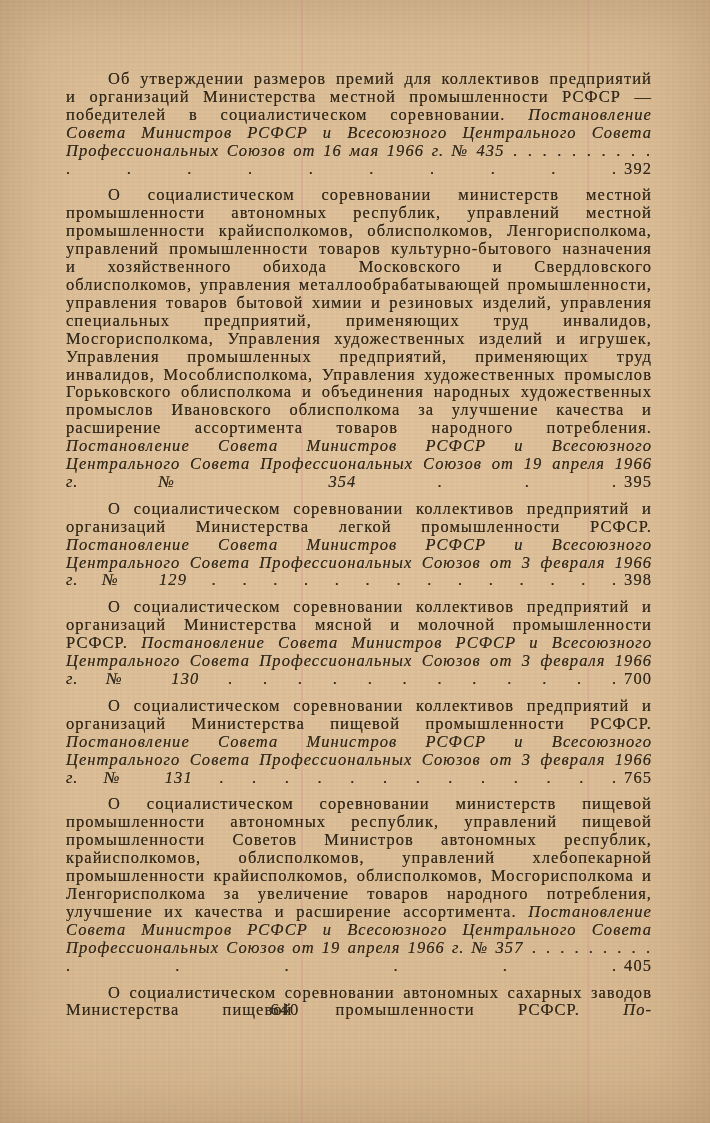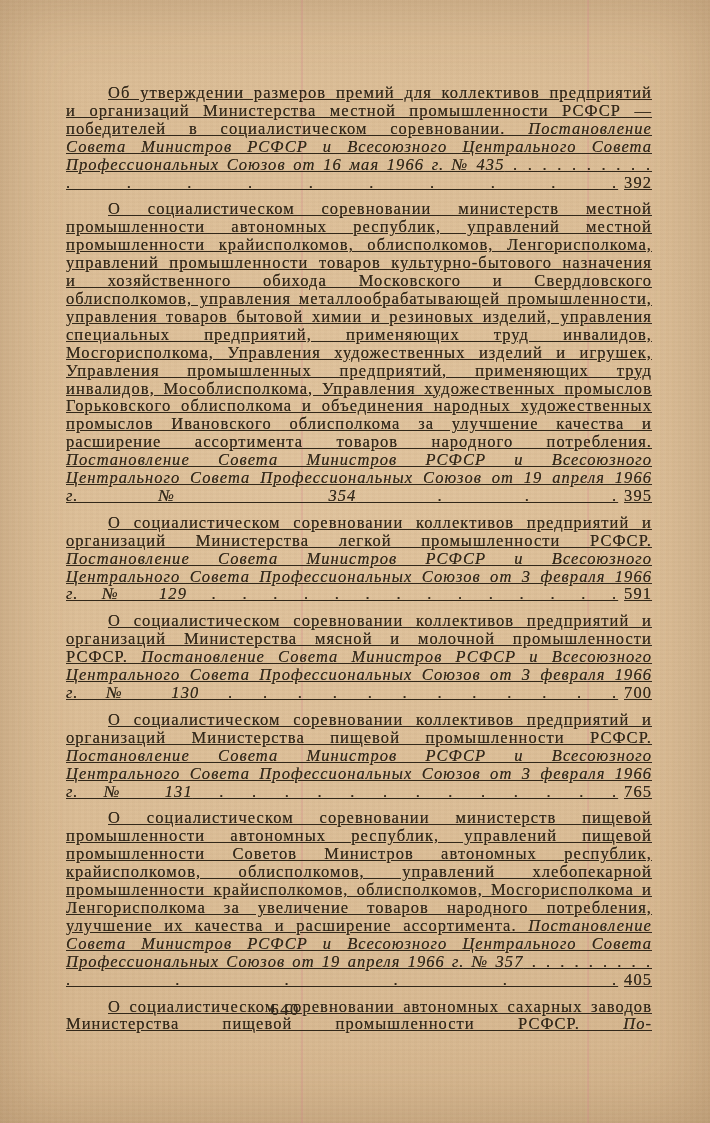--- a/index.html
+++ b/index.html
@@ -30,23 +30,22 @@
     position: absolute; top: 0; bottom: 0; width: 2px;
     background: rgba(216, 128, 140, 0.22);
     pointer-events: none;
   }
   .scanline.l1 { left: 301px; }
   .scanline.l2 { left: 587px; }
 
   .content {
     position: absolute;
     left: 66px;
-    top: 84px;
+    top: 70px;
     width: 586px;
-    text-decoration: underline;
   }
   p.entry {
     margin: 0 0 9px 0;
     font-size: 16.5px;
     line-height: 17.9px;
     letter-spacing: 1.05px;
     word-spacing: 2px;
     text-align: justify;
     text-align-last: justify;
     text-indent: 42px;
@@ -74,21 +73,21 @@
   <div class="grain"></div>
   <div class="scanline l1"></div>
   <div class="scanline l2"></div>
 
   <div class="content">
 
     <p class="entry"><span class="lead">Об утверждении размеров премий для коллективов предприятий и организаций Министерства местной промышленности РСФСР — победителей в социалистическом соревновании. </span><span class="ref">Постановление Совета Министров РСФСР и Всесоюзного Центрального Совета Профессиональных Союзов от 16 мая 1966 г. № 435</span><span class="dots"> . . . . . . . . . . . . . . . . . . . .</span><span class="pg">392</span></p>
 
     <p class="entry"><span class="lead">О социалистическом соревновании министерств местной промышленности автономных республик, управлений местной промышленности крайисполкомов, облисполкомов, Ленгорисполкома, управлений промышленности товаров культурно-бытового назначения и хозяйственного обихода Московского и Свердловского облисполкомов, управления металлообрабатывающей промышленности, управления товаров бытовой химии и резиновых изделий, управления специальных предприятий, применяющих труд инвалидов, Мосгорисполкома, Управления художественных изделий и игрушек, Управления промышленных предприятий, применяющих труд инвалидов, Мособлисполкома, Управления художественных промыслов Горьковского облисполкома и объединения народных художественных промыслов Ивановского облисполкома за улучшение качества и расширение ассортимента товаров народного потребления. </span><span class="ref">Постановление Совета Министров РСФСР и Всесоюзного Центрального Совета Профессиональных Союзов от 19 апреля 1966 г. № 354</span><span class="dots"> . . .</span><span class="pg">395</span></p>
 
-    <p class="entry"><span class="lead">О социалистическом соревновании коллективов предприятий и организаций Министерства легкой промышленности РСФСР. </span><span class="ref">Постановление Совета Министров РСФСР и Всесоюзного Центрального Совета Профессиональных Союзов от 3 февраля 1966 г. № 129</span><span class="dots"> . . . . . . . . . . . . . .</span><span class="pg">591</span></p>
+    <p class="entry"><span class="lead">О социалистическом соревновании коллективов предприятий и организаций Министерства легкой промышленности РСФСР. </span><span class="ref">Постановление Совета Министров РСФСР и Всесоюзного Центрального Совета Профессиональных Союзов от 3 февраля 1966 г. № 129</span><span class="dots"> . . . . . . . . . . . . . .</span><span class="pg">398</span></p>
 
     <p class="entry"><span class="lead">О социалистическом соревновании коллективов предприятий и организаций Министерства мясной и молочной промышленности РСФСР. </span><span class="ref">Постановление Совета Министров РСФСР и Всесоюзного Центрального Совета Профессиональных Союзов от 3 февраля 1966 г. № 130</span><span class="dots"> . . . . . . . . . . . .</span><span class="pg">700</span></p>
 
     <p class="entry"><span class="lead">О социалистическом соревновании коллективов предприятий и организаций Министерства пищевой промышленности РСФСР. </span><span class="ref">Постановление Совета Министров РСФСР и Всесоюзного Центрального Совета Профессиональных Союзов от 3 февраля 1966 г. № 131</span><span class="dots"> . . . . . . . . . . . . .</span><span class="pg">765</span></p>
 
     <p class="entry"><span class="lead">О социалистическом соревновании министерств пищевой промышленности автономных республик, управлений пищевой промышленности Советов Министров автономных республик, крайисполкомов, облисполкомов, управлений хлебопекарной промышленности крайисполкомов, облисполкомов, Мосгорисполкома и Ленгорисполкома за увеличение товаров народного потребления, улучшение их качества и расширение ассортимента. </span><span class="ref">Постановление Совета Министров РСФСР и Всесоюзного Центрального Совета Профессиональных Союзов от 19 апреля 1966 г. № 357</span><span class="dots"> . . . . . . . . . . . . . . .</span><span class="pg">405</span></p>
 
     <p class="entry"><span class="lead">О социалистическом соревновании автономных сахарных заводов Министерства пищевой промышленности РСФСР. </span><span class="ref">По-</span></p>
 
   </div>

